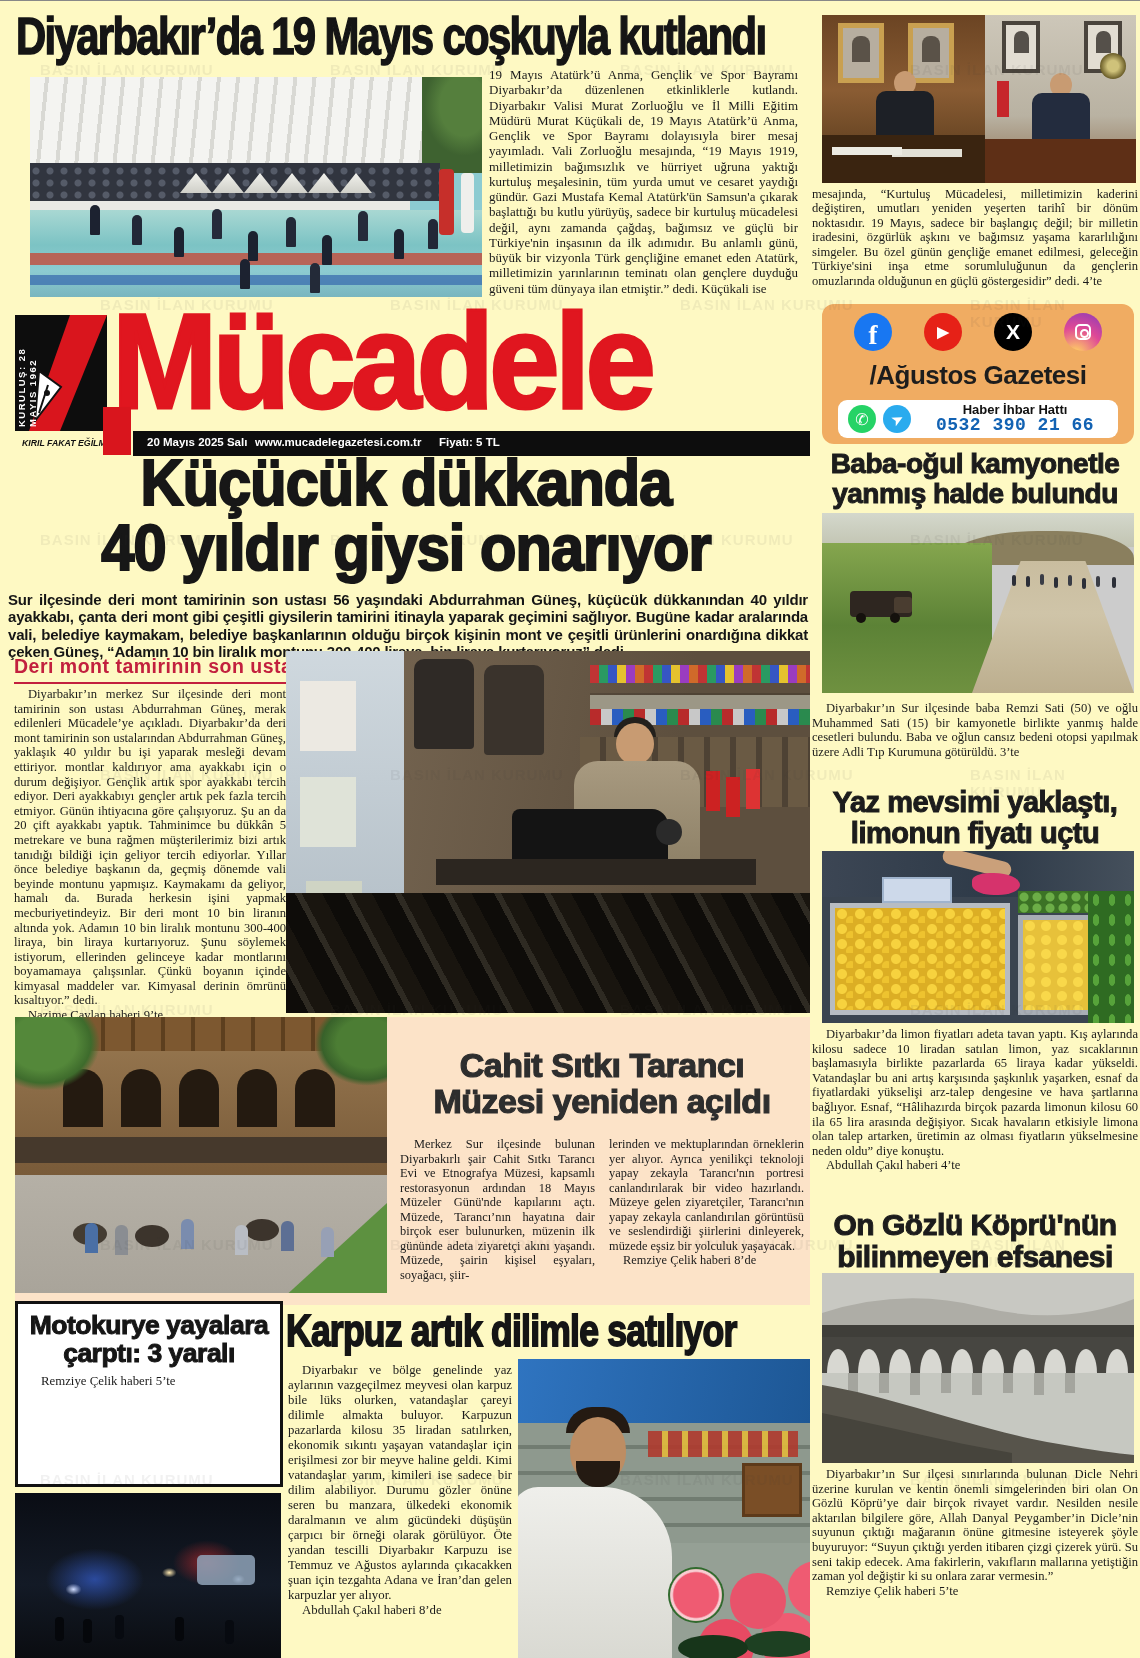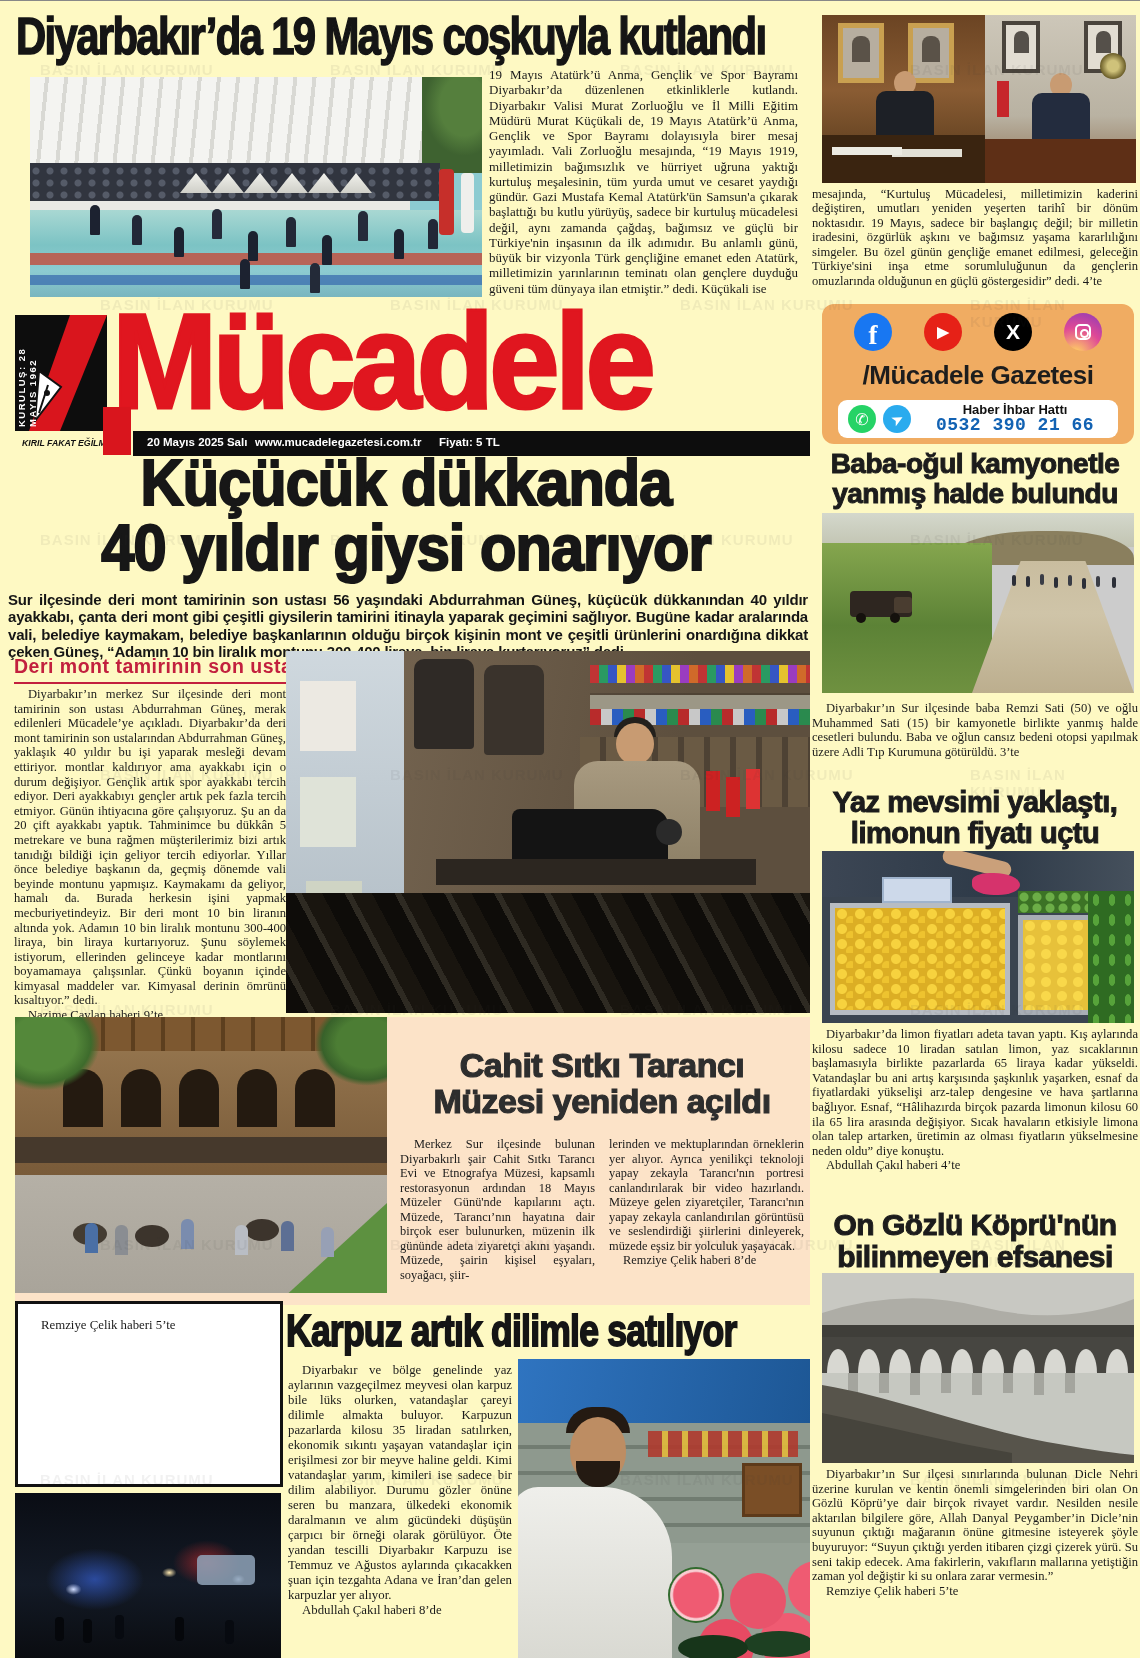--- a/index.html
+++ b/index.html
@@ -318,21 +318,21 @@
 
   <div class="abs social">
     <div class="icon-row">
       <div class="sicon fb">f</div>
       <div class="sicon yt">▶</div>
       <div class="sicon xx">X</div>
       <div class="sicon ig">
           <i></i>
         </div>
     </div>
-    <div class="handle">/Mücadele Gazetesi</div>
+    <div class="handle">/Ağustos Gazetesi</div>
     <div class="hotline">
       <div class="micon wa">✆</div>
       <div class="micon tg">
           <b>➤</b>
         </div>
       <div class="hot-txt">
         <div class="hot-label">Haber İhbar Hattı</div>
         <div class="hot-num">0532 390 21 66</div>
       </div>
     </div>
@@ -463,20 +463,24 @@
     <div class="serif">
       <p>Merkez Sur ilçesinde bulunan Diyarbakırlı şair Cahit Sıtkı Tarancı Evi ve Etnografya Müzesi, kapsamlı restorasyonun ardından 18 Mayıs Müzeler Günü'nde kapılarını açtı. Müzede, Tarancı’nın hayatına dair birçok eser bulunurken, müzenin ilk gününde adeta ziyaretçi akını yaşandı.  Müzede, şairin kişisel eşyaları, soyağacı, şiir-</p>
     </div>
     <div class="serif">
       <p style="text-indent:0;">lerinden ve mektuplarından örneklerin yer alıyor. Ayrıca yenilikçi teknoloji yapay zekayla Tarancı'nın portresi canlandırılarak bir video hazırlandı. Müzeye gelen ziyaretçiler, Tarancı'nın yapay zekayla canlandırılan görüntüsü ve seslendirdiği şiirlerini dinleyerek, müzede eşsiz bir yolculuk yaşayacak.</p>
       <p>Remziye Çelik haberi 8’de</p>
     </div>
   </div>
 
   <div class="abs courier-box">
+    <div class="courier-h">
+      <span class="ln">Motokurye yayalara</span>
+      <span class="ln">çarptı: 3 yaralı</span>
+    </div>
     <div class="serif courier-t">
       <p>Remziye Çelik haberi 5’te</p>
     </div>
   </div>
   <div class="photo nightp">
     <div class="nt-van"></div>
       <div class="nt-fig"></div>
   </div>
 
   <div class="abs karpuz-h">

